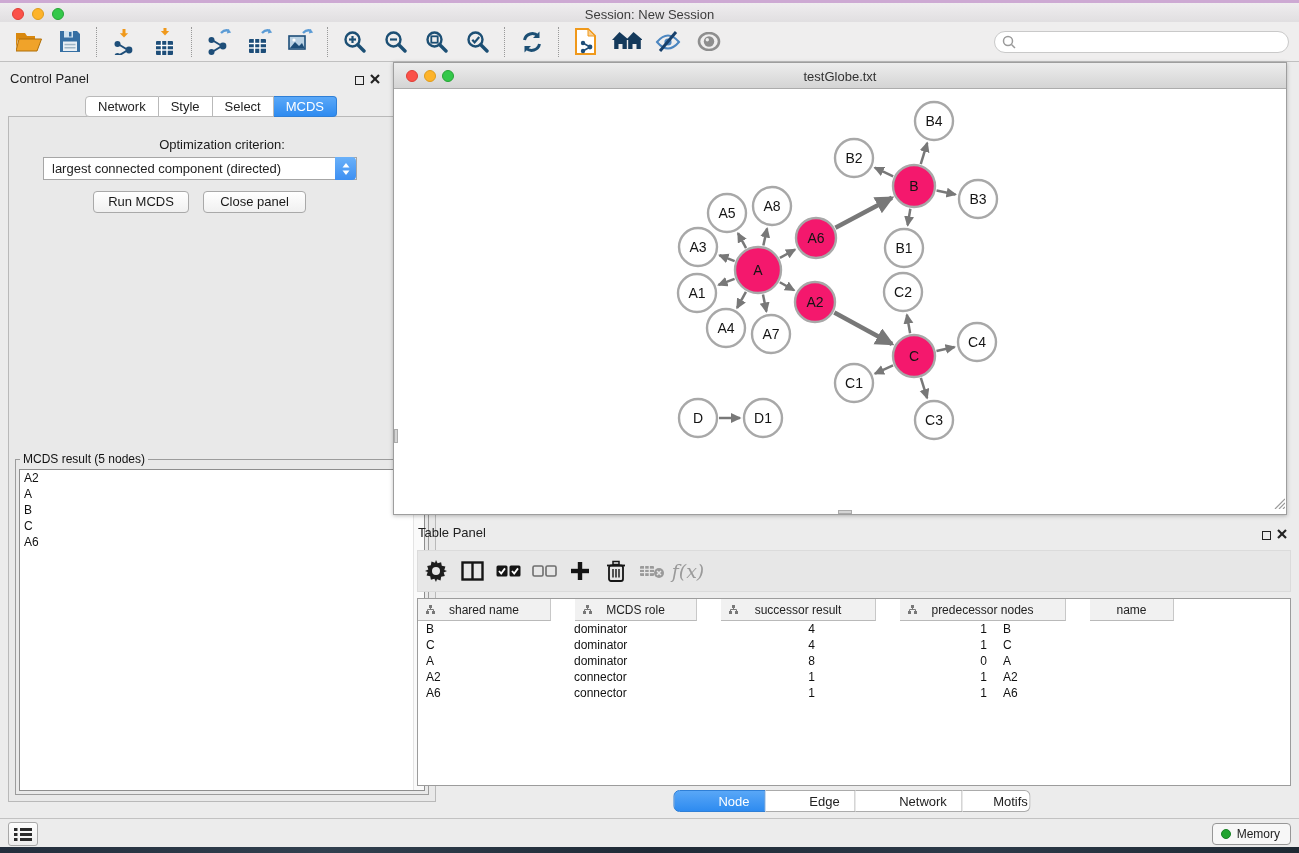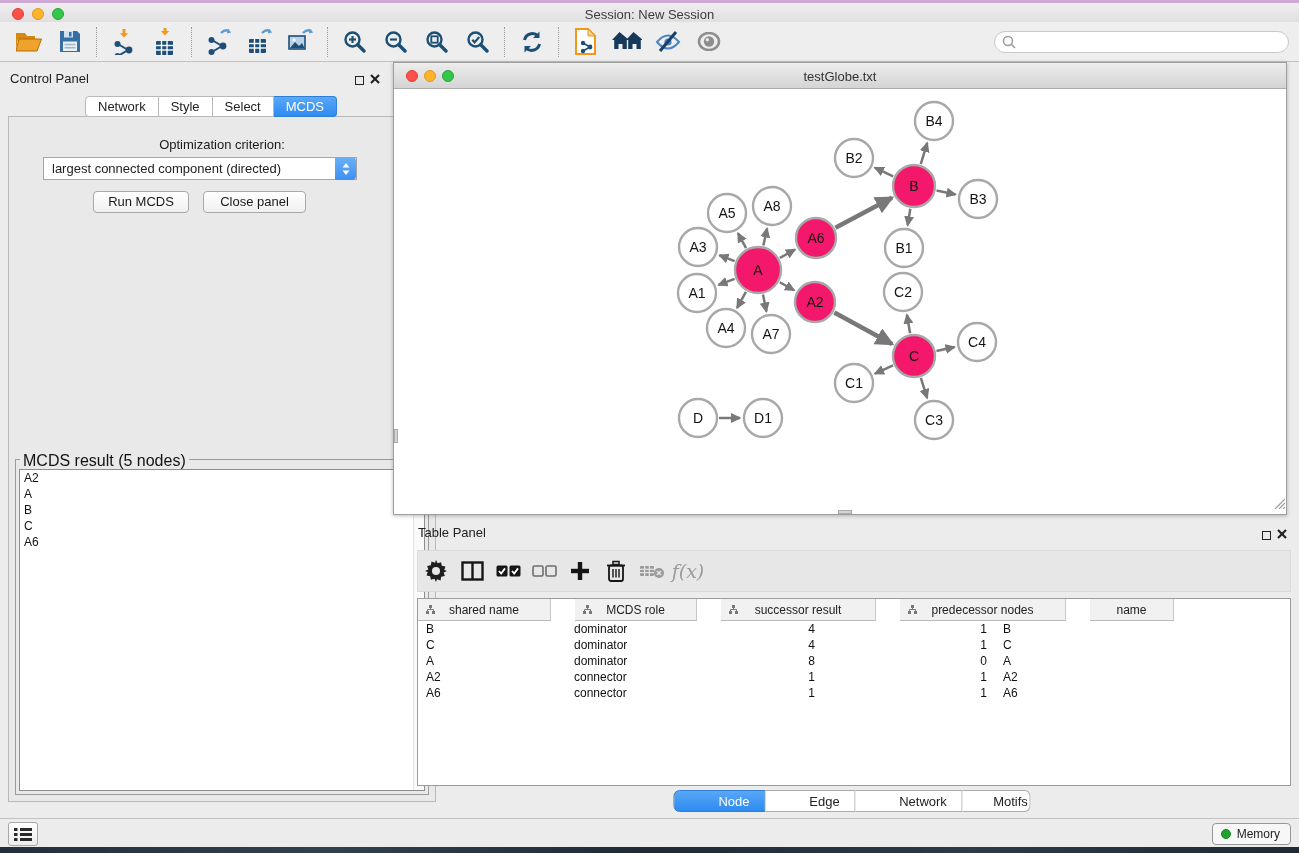--- a/index.html
+++ b/index.html
@@ -42,21 +42,21 @@
   #opt-label { position:absolute; left:0; right:0; top:20px; text-align:center; font-size:13px; color:#1A1A1A; }
   #criterion-select { position:absolute; left:34px; top:40px; width:314px; height:23px; background:#fff;
     border:1px solid #A6A6A6; border-radius:0; font-size:13px; line-height:21px; padding-left:8px; cursor:default; }
   #criterion-stepper { position:absolute; right:0; top:-1px; width:21px; height:23px; border-radius:0 4px 4px 0;
     background:linear-gradient(#6AB1F9,#3D8FF2); display:flex; align-items:center; justify-content:center; }
   .cp-btn { position:absolute; top:74px; height:22px; background:linear-gradient(#FFFFFF,#F0F0F0);
     border:1px solid #A9A9A9; border-radius:4px; font-size:13px; color:#1A1A1A; text-align:center; line-height:20px; cursor:default; }
   #run-btn { left:84px; width:96px; }
   #close-btn { left:194px; width:103px; }
   #mcds-fieldset { position:absolute; left:6px; right:6px; top:342px; bottom:6px; border:1px solid #9C9C9C; }
-  #mcds-legend { position:absolute; left:4px; top:-8px; background:#E9E9E9; padding:0 3px; font-size:16px; color:#111; }
+  #mcds-legend { position:absolute; left:4px; top:-8px; background:#E9E9E9; padding:0 3px; font-size:12px; color:#111; }
   #mcds-list { position:absolute; left:3px; right:3px; top:9px; bottom:3px; background:#fff; border:1px solid #8E8E8E; overflow:hidden; }
   .mcds-item { font-size:12px; line-height:16px; padding-left:4px; color:#111; }
   #mcds-scroll { position:absolute; right:0; top:0; bottom:0; width:11px; background:#FAFAFA; border-left:1px solid #E4E4E4; }
 
   
   #network-window { position:absolute; left:393px; top:62px; width:894px; height:453px;
     border:1px solid #9E9E9E; box-shadow:0 1px 4px rgba(0,0,0,.25); background:#ef4444; }
   #nw-titlebar { position:absolute; left:0; top:0; right:0; height:26px;
     background:linear-gradient(#EDEDED,#D4D4D4); border-bottom:1px solid #ACACAC; }
   #nw-titlebar .tl { top:7px; }

